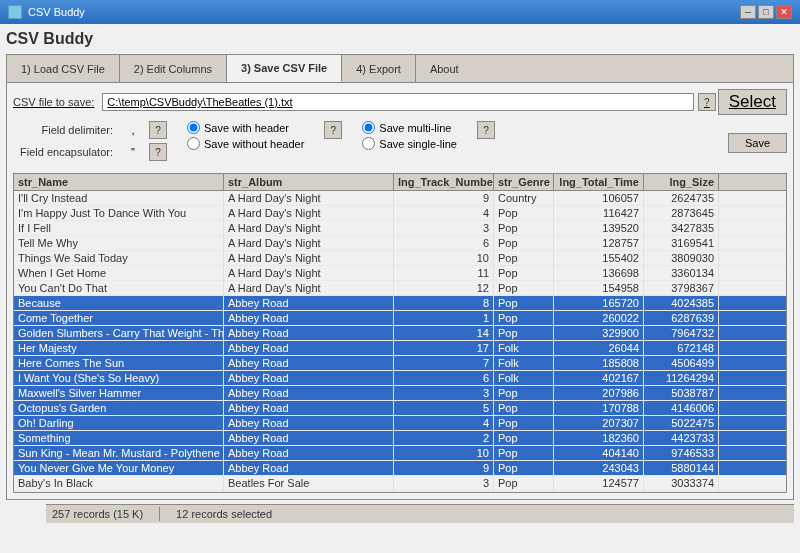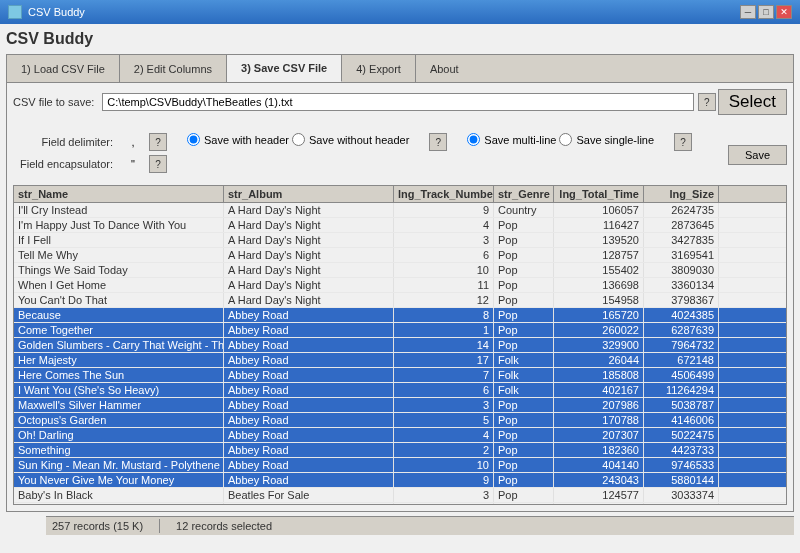--- a/index.html
+++ b/index.html
@@ -120,20 +120,21 @@
     .csv-file-label { color: #333; margin-right: 4px; }
     .csv-file-value {
       background: white;
       border: 1px solid #888;
       padding: 2px 4px;
       flex: 1;
       font-size: 11px;
     }
     .radio-group {
       display: flex;
+      flex-direction: column;
       gap: 3px;
     }
     .radio-item {
       display: flex;
       align-items: center;
       gap: 4px;
       cursor: pointer;
     }
     .save-btn {
       background: #d4d0c8;
@@ -244,21 +245,21 @@
     <div class="tab">
       <span>4) Export</span>
     </div>
     <div class="tab-about">
       <span>About</span>
     </div>
   </div>
 
   <div class="content-area">
 
-    <div style="display:flex; align-items:center; margin-bottom:18px; gap:4px;">
+    <div style="display:flex; align-items:center; margin-bottom:6px; gap:4px;text-decoration:underline;">
       <span class="csv-file-label">CSV file to save:</span>
       <input type="text" class="csv-file-value" style="flex: 1 1 0%; background: white; border: 1px solid rgb(136, 136, 136); padding: 2px 4px; font-size: 11px;" value="C:\temp\CSVBuddy\TheBeatles (1).txt">
       <div style="display:flex; gap:2px; align-items:center;">
         <button class="help-btn">?</button>
         <button class="select-btn">Select</button>
       </div>
     </div>
 
     <div style="display:flex; gap:10px; margin-bottom:4px;">
 

